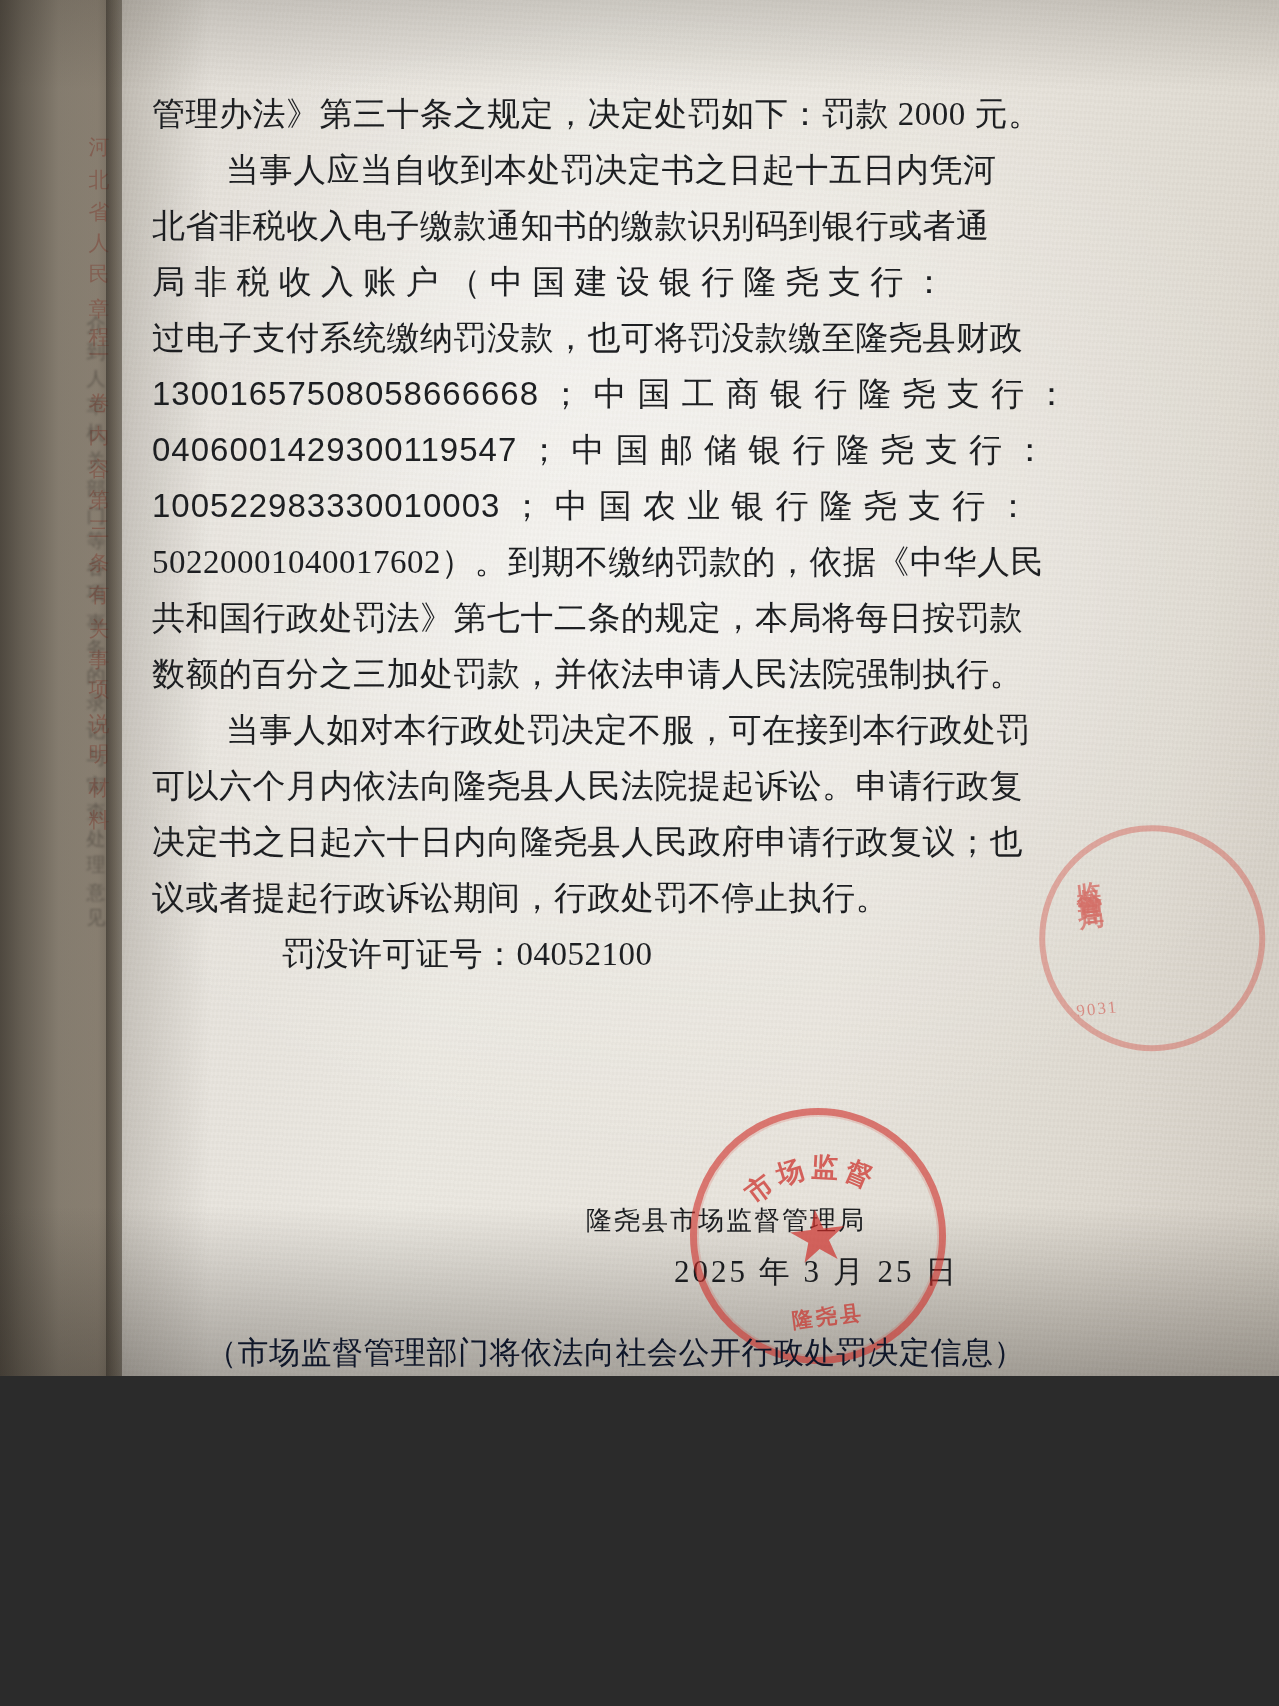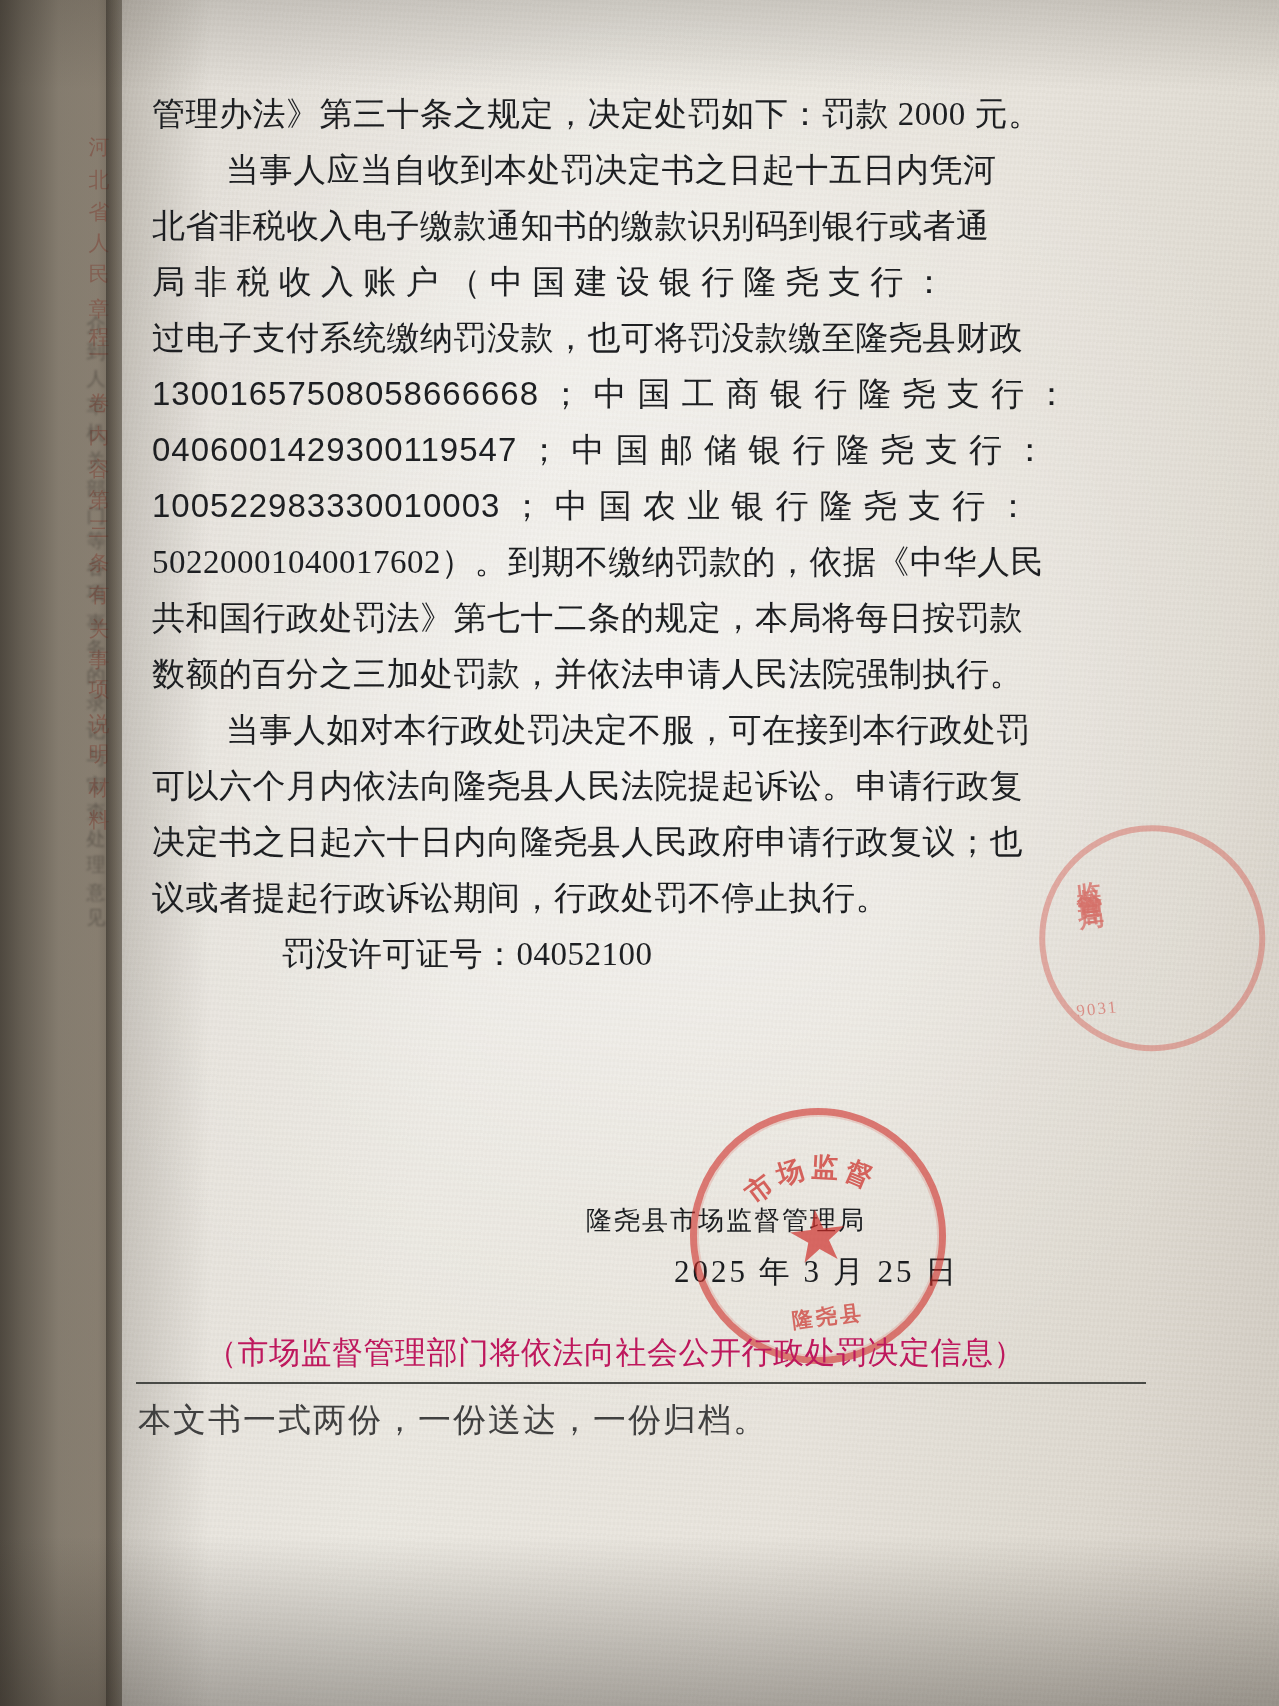--- a/index.html
+++ b/index.html
@@ -3,21 +3,21 @@
 <meta charset="utf-8">
 <style>
   html, body {
     margin: 0;
     padding: 0;
     background: #2b2b2b;
   }
   .page {
     position: relative;
     width: 1279px;
-    height: 1706px;
+    height: 1376px;
     overflow: hidden;
     background: #ddd9d2;
     font-family: "Liberation Serif", "DejaVu Serif", serif;
   }
 
   
   .paper {
     position: absolute;
     inset: 0;
     background:
@@ -142,21 +142,21 @@
     padding-left: 88px;
     white-space: pre;
   }
 
   .footnote {
     position: absolute;
     left: 206px;
     top: 1332px;
     font-size: 31px;
     letter-spacing: 0.5px;
-    color: #be185d;
+    color: #0f172a;
     white-space: pre;
   }
   .rule {
     position: absolute;
     left: 136px;
     top: 1382px;
     width: 1010px;
     height: 2px;
     background: #30322f;
     opacity: 0.85;

